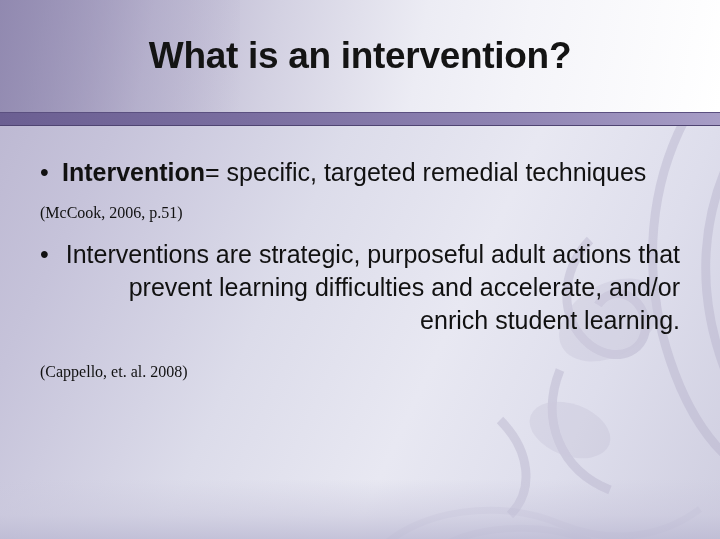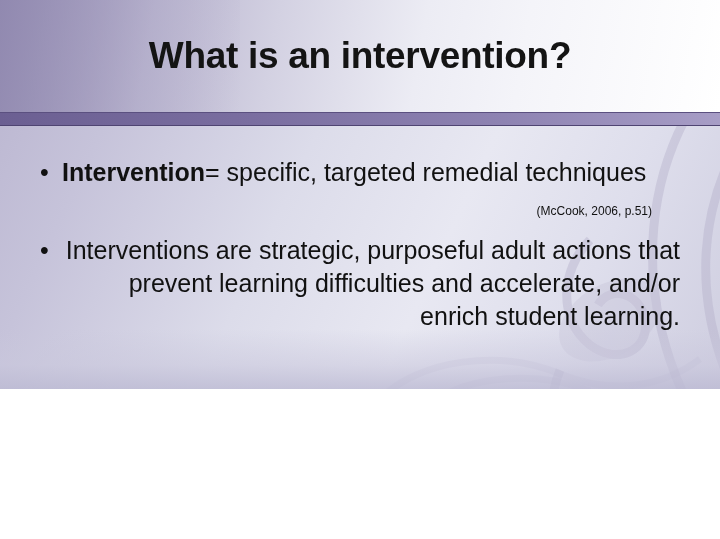--- a/index.html
+++ b/index.html
@@ -10,21 +10,21 @@
     width: 720px;
     height: 539px;
     overflow: hidden;
     font-family: "Liberation Sans", sans-serif;
     background: #ffffff;
   }
 
   #slide {
     position: relative;
     width: 720px;
-    height: 389px;
+    height: 539px;
     overflow: hidden;
     background: linear-gradient(115deg, #b9b4cf 0%, #c6c3da 18%, #dcdcea 42%, #e8e8f2 62%, #dedeec 80%, #cfcee0 100%);
   }
 
   
   .swirl {
     position: absolute;
     pointer-events: none;
   }
   .swirl-left {
@@ -133,24 +133,24 @@
   }
   .bullet.second {
     margin-top: 16px;
   }
   .bullet.second .btext {
     text-align: right;
     line-height: 33px;
   }
 
   .citation {
-    font-size: 12px;
-    color: #111111;
-    text-align: right;
+    font-size: 16px;
+    color: #111111;
     padding-right: 18px;
+    font-family: Liberation Serif, serif;
   }
   .cite-1 { margin-top: 16px; padding-right: 28px; }
   .cite-2 { margin-top: 26px; padding-right: 20px; }
 
   .bottom-band {
     position: absolute;
     left: 0;
     bottom: 0;
     width: 720px;
     height: 60px;
@@ -208,17 +208,18 @@
       <span class="btext"><span class="lead">Intervention</span><span>= specific, targeted remedial techniques</span></span>
     </div>
 
     <div class="citation cite-1">(McCook, 2006, p.51)</div>
 
     <div class="bullet second">
       <span class="dot">•</span>
       <span class="btext">Interventions are strategic, purposeful adult actions that prevent learning difficulties and accelerate, and/or enrich student learning.</span>
     </div>
 
+    <div class="citation cite-2">(Cappello, et. al. 2008)</div>
 
   </div>
 
   <div class="bottom-band"></div>
 </div>
 
 </body></html>

